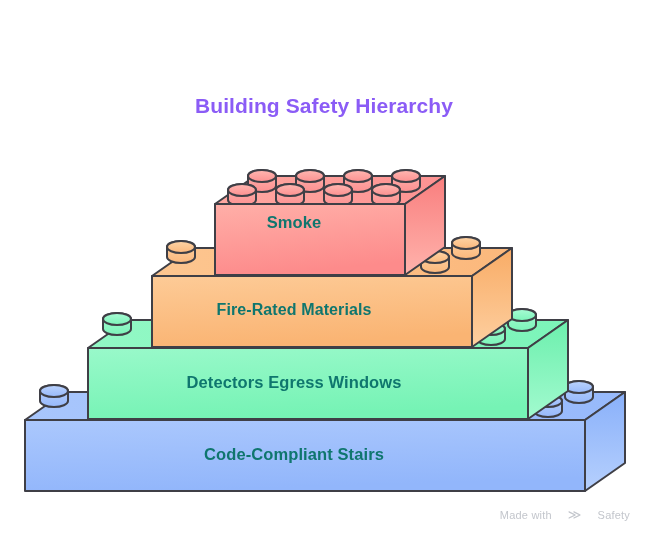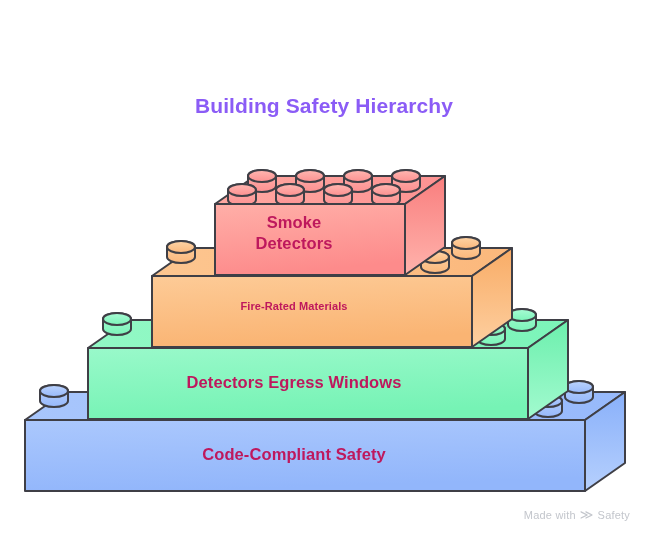--- a/index.html
+++ b/index.html
@@ -30,36 +30,36 @@
     font-size: 21px;
     font-weight: bold;
     color: #8b5cf6;
     letter-spacing: 0.1px;
     margin-top: 42px;
   }
   .brick-label {
     position: absolute;
     text-align: center;
     font-weight: bold;
-    color: #be185d;
+    color: #0f766e;
     line-height: 1.25;
     letter-spacing: 0.1px;
     pointer-events: none;
   }
   #label-0 { left: 188px; top: 212px; width: 212px; font-size: 16.5px; }
-  #label-1 { left: 148px; top: 300px; width: 292px; font-size: 11px; }
+  #label-1 { left: 148px; top: 300px; width: 292px; font-size: 16px; }
   #label-2 { left: 108px; top: 372px; width: 372px; font-size: 16.5px; }
   #label-3 { left: 68px; top: 444px; width: 452px; font-size: 16.5px; }
   #watermark {
     position: absolute;
     right: 18px;
     bottom: 18px;
     display: flex;
     align-items: center;
-    gap: 4px;
+    gap: 16px;
     font-size: 11px;
     color: #c3c6cc;
     letter-spacing: 0.2px;
   }
   #watermark .wm-logo {
     display: inline-block;
     line-height: 1;
     font-size: 13px;
     color: #c3c6cc;
   }
@@ -209,26 +209,25 @@
     </g>
     <path d="M 405,204 L 445,176 L 445,247 L 405,275 Z" fill="url(#g0-side)" stroke="#3f3f46" stroke-width="2" stroke-linejoin="round"></path>
     <rect x="215" y="204" width="190" height="71" fill="url(#g0-front)" stroke="#3f3f46" stroke-width="2" stroke-linejoin="round"></rect>
   </g>
 </svg>
 
 <div id="title">Building Safety Hierarchy</div>
 
 <div class="brick-label" id="label-0">
   <div>Smoke</div>
-  <div>Detectors</div>
 </div>
 
 <div class="brick-label" id="label-1">Fire-Rated Materials</div>
 
 <div class="brick-label" id="label-2">Detectors Egress Windows</div>
 
-<div class="brick-label" id="label-3">Code-Compliant Safety</div>
+<div class="brick-label" id="label-3">Code-Compliant Stairs</div>
 
 <div id="watermark">
   <span>Made with</span>
   <span class="wm-logo">≫</span>
   <span>Safety</span>
 </div>
 
 </body></html>

